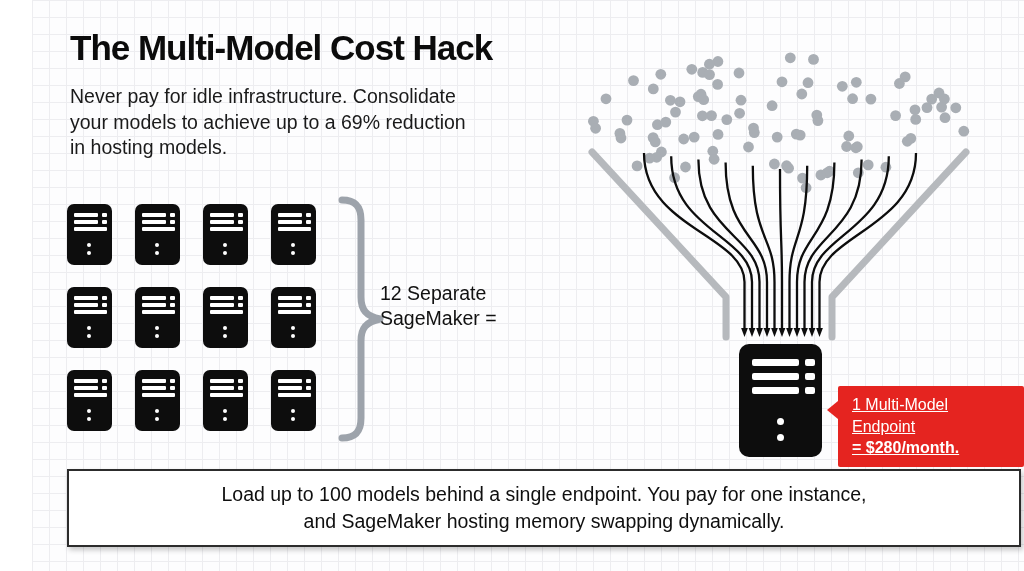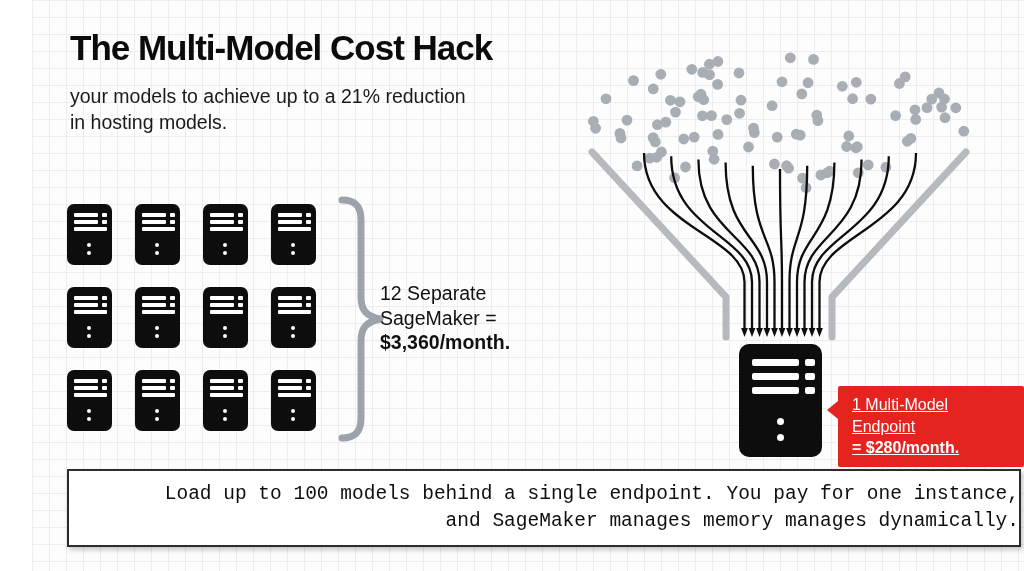--- a/index.html
+++ b/index.html
@@ -72,33 +72,34 @@
   }
   .callout span{display:block;}
   .callout strong{display:block;font-weight:700;}
 
   
   .footer-box{
     position:absolute;left:35px;top:469px;width:950px;height:74px;
     background:#ffffff;border:2px solid #2c2c2c;
     box-shadow:2px 3px 5px rgba(0,0,0,0.22);
     display:flex;flex-direction:column;justify-content:center;
-    text-align:right;font-size:19.5px;line-height:27px;color:#0f0f0f;font-family:Liberation Mono, monospace;
+    text-align:center;font-size:19.5px;line-height:27px;color:#0f0f0f;
   }
   .footer-box span{display:block;}
 </style>
 </head>
 <body>
 
 <div class="canvas">
 
   <h1 class="title">The Multi-Model Cost Hack</h1>
 
   <p class="subtitle">
-    <span>your models to achieve up to a 21% reduction</span>
+    <span>Never pay for idle infrastructure. Consolidate</span>
+    <span>your models to achieve up to a 69% reduction</span>
     <span>in hosting models.</span>
   </p>
 
   <div class="server-grid">
   <div class="server">
     <i class="b1"></i>
         <i class="d1"></i>
         <i class="b2"></i>
         <i class="d2"></i>
     <i class="b3"></i>
@@ -217,21 +218,20 @@
   </div>
 </div>
 
   <svg class="brace" viewBox="0 0 62 250">
     <path d="M 14 6 C 28 6 33 13 33 26 L 33 103 C 33 116 38 122 52 125 C 38 128 33 134 33 147 L 33 224 C 33 237 28 244 14 244" fill="none" stroke="#9da3ab" stroke-width="7" stroke-linecap="round" stroke-linejoin="round"></path>
   </svg>
 
   <p class="cost-label">
     <span>12 Separate</span>
     <span>SageMaker =</span>
-    <strong>$3,360/month.</strong>
   </p>
 
   <svg class="funnel-svg" viewBox="545 42 420 302">
       <circle cx="784.8" cy="115.1" r="5.4" fill="#a9aeb4"></circle>
       <circle cx="878.8" cy="138.4" r="5.4" fill="#a9aeb4"></circle>
       <circle cx="625.4" cy="124.7" r="5.4" fill="#a9aeb4"></circle>
       <circle cx="662.2" cy="137.1" r="5.4" fill="#a9aeb4"></circle>
       <circle cx="883.7" cy="119.4" r="5.4" fill="#a9aeb4"></circle>
       <circle cx="653.5" cy="167.0" r="5.4" fill="#a9aeb4"></circle>
       <circle cx="838.9" cy="99.1" r="5.4" fill="#a9aeb4"></circle>
@@ -356,16 +356,16 @@
   </div>
 
   <div class="callout">
     <span class="pointer"></span>
     <span>1 Multi-Model Endpoint</span>
     <strong>= $280/month.</strong>
   </div>
 
   <div class="footer-box">
     <span>Load up to 100 models behind a single endpoint. You pay for one instance,</span>
-    <span>and SageMaker manages memory manages dynamically.</span>
+    <span>and SageMaker hosting memory swapping dynamically.</span>
   </div>
 
 </div>
 
 </body></html>

